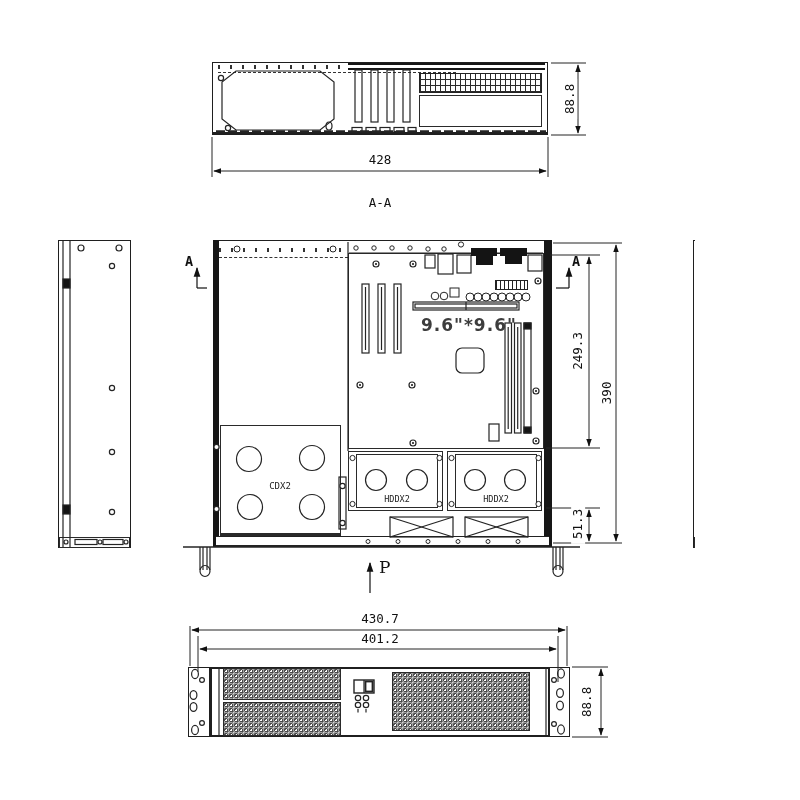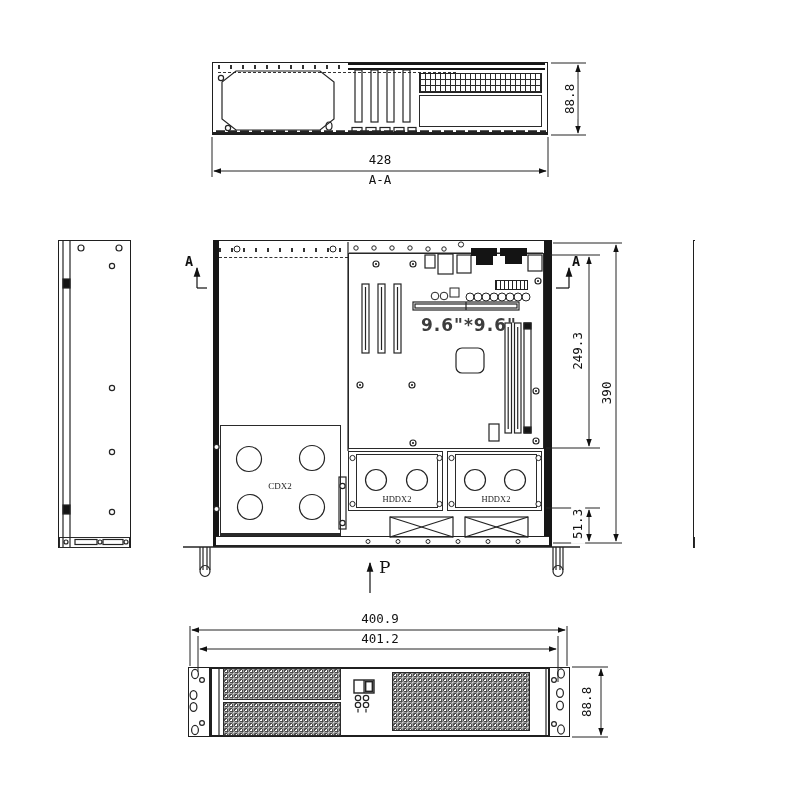--- a/index.html
+++ b/index.html
@@ -3,21 +3,21 @@
 <meta charset="utf-8">
 <style>
   html,body{margin:0;padding:0;background:#fff;}
   #canvas{position:relative;width:695px;height:800px;background:#fff;overflow:hidden;
           font-family:"DejaVu Sans Mono","Liberation Mono",monospace;color:#1e1e1e;}
   .abs{position:absolute;box-sizing:border-box;}
   .outline{border:1.6px solid #1f1f1f;background:#fff;}
   .thin{border:1.1px solid #2a2a2a;background:#fff;}
   .dimtext{font-size:12.5px;color:#111;text-align:center;white-space:nowrap;background:#fff;line-height:1.1;}
   .rot{transform:rotate(-90deg);transform-origin:center center;}
-  .smalllabel{font-size:9px;color:#222;text-align:center;white-space:nowrap;font-family:Liberation Serif, serif;}
+  .smalllabel{font-size:9px;color:#222;text-align:center;white-space:nowrap;}
   svg{position:absolute;left:0;top:0;}
   
   .gridvent{border:1.2px solid #222;
     background-image:
       repeating-linear-gradient(90deg,#2a2a2a 0 1px,transparent 1px 5px),
       repeating-linear-gradient(0deg,#2a2a2a 0 1px,transparent 1px 6.2px);
     background-color:#fff;}
   
   .holevent{border:1.1px solid #2a2a2a;background-color:#fff;
     background-image:
@@ -366,35 +366,35 @@
           <line x1="558" y1="636" x2="558" y2="682"></line>
         <line x1="200" y1="649" x2="556" y2="649" marker-start="url(#ah)" marker-end="url(#ah)"></line>
         <line x1="572" y1="667" x2="608" y2="667"></line>
           <line x1="572" y1="737" x2="608" y2="737"></line>
         <line x1="601" y1="669" x2="601" y2="735" marker-start="url(#ah)" marker-end="url(#ah)"></line>
       </g>
     </g>
   </svg>
 
   <div class="abs dimtext" style="left:330px;top:153px;width:100px;">428</div>
-  <div class="abs dimtext" style="left:330px;top:173px;width:100px;">A-A</div>
+  <div class="abs dimtext" style="left:330px;top:196px;width:100px;">A-A</div>
   <div class="abs dimtext rot" style="left:550px;top:92px;width:40px;">88.8</div>
 
   <div class="abs secA" style="left:185px;top:253px;">A</div>
   <div class="abs secA" style="left:572px;top:253px;">A</div>
 
   <div class="abs boardtext" style="left:421px;top:315px;">9.6"*9.6"</div>
 
   <div class="abs smalllabel" style="left:255px;top:481px;width:50px;">CDX2</div>
   <div class="abs smalllabel" style="left:372px;top:494px;width:50px;font-size:8.5px;">HDDX2</div>
   <div class="abs smalllabel" style="left:471px;top:494px;width:50px;font-size:8.5px;">HDDX2</div>
 
   <div class="abs dimtext rot" style="left:553px;top:344px;width:50px;">249.3</div>
   <div class="abs dimtext rot" style="left:582px;top:386px;width:50px;">390</div>
   <div class="abs dimtext rot" style="left:558px;top:517px;width:40px;">51.3</div>
 
   <div class="abs serifP" style="left:379px;top:557px;">P</div>
 
-  <div class="abs dimtext" style="left:320px;top:612px;width:120px;">400.9</div>
+  <div class="abs dimtext" style="left:320px;top:612px;width:120px;">430.7</div>
   <div class="abs dimtext" style="left:320px;top:632px;width:120px;">401.2</div>
   <div class="abs dimtext rot" style="left:562px;top:695px;width:50px;">88.8</div>
 
 </div>
 
 </body></html>

